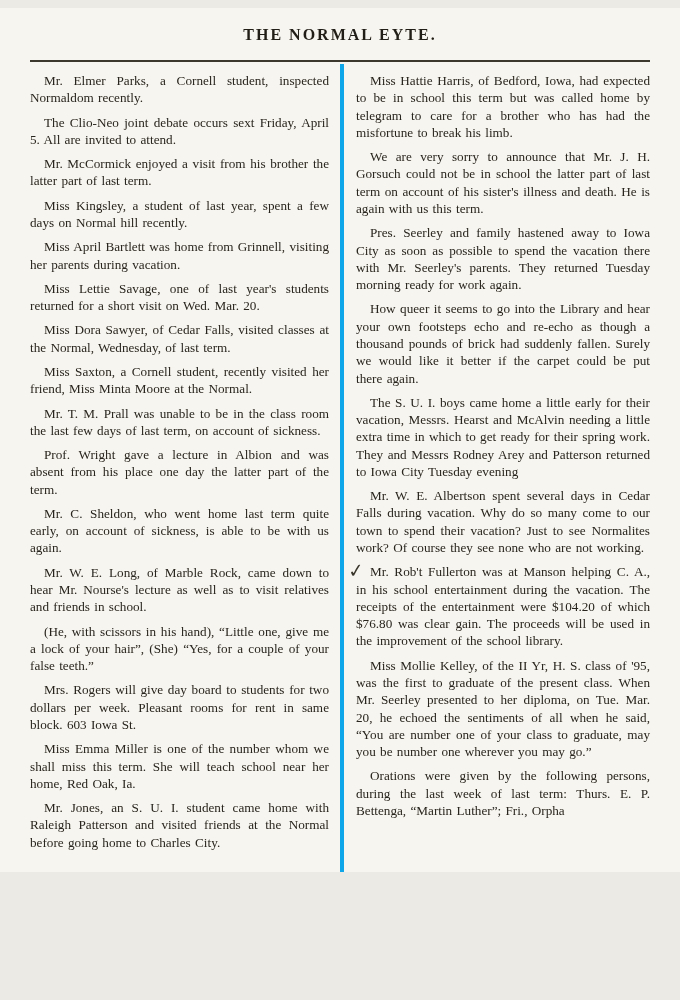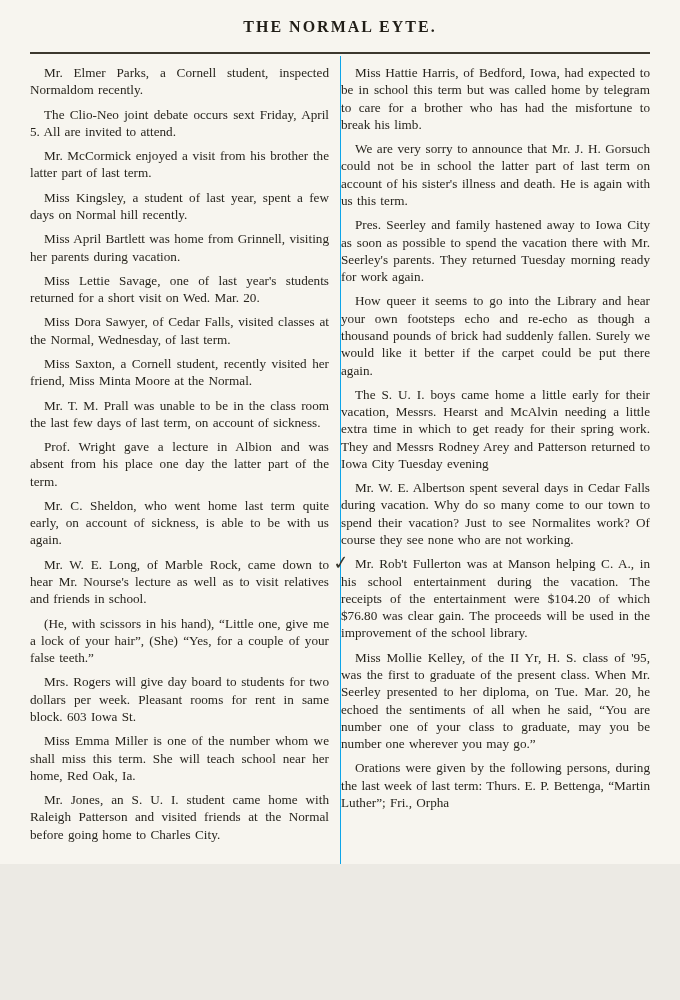--- a/index.html
+++ b/index.html
@@ -5,21 +5,21 @@
   html, body {
     margin: 0;
     padding: 0;
     background: #eceae4;
     font-family: "Liberation Serif", serif;
   }
   .page {
     position: relative;
     width: 680px;
     height: 864px;
-    margin: 0 auto;
+    margin: 8px auto;
     background: #f7f5ef;
     color: #28251e;
     overflow: hidden;
     box-sizing: border-box;
   }
   .masthead {
     position: absolute;
     top: 18px;
     left: 0;
     right: 0;
@@ -46,21 +46,22 @@
   }
   .col {
     width: 50%;
     box-sizing: border-box;
     padding-top: 8px;
   }
   .col-left {
     padding-right: 11px;
   }
   .col-right {
-    border-left: 1px solid #0ea5e9;
+    border-left: 4px solid #0ea5e9;
+    padding-left: 12px;
   }
   p.para {
     margin: 0 0 7px 0;
     font-size: 13.2px;
     line-height: 1.31;
     text-align: justify;
     text-indent: 14px;
     word-spacing: 1px;
   }
   .check {

